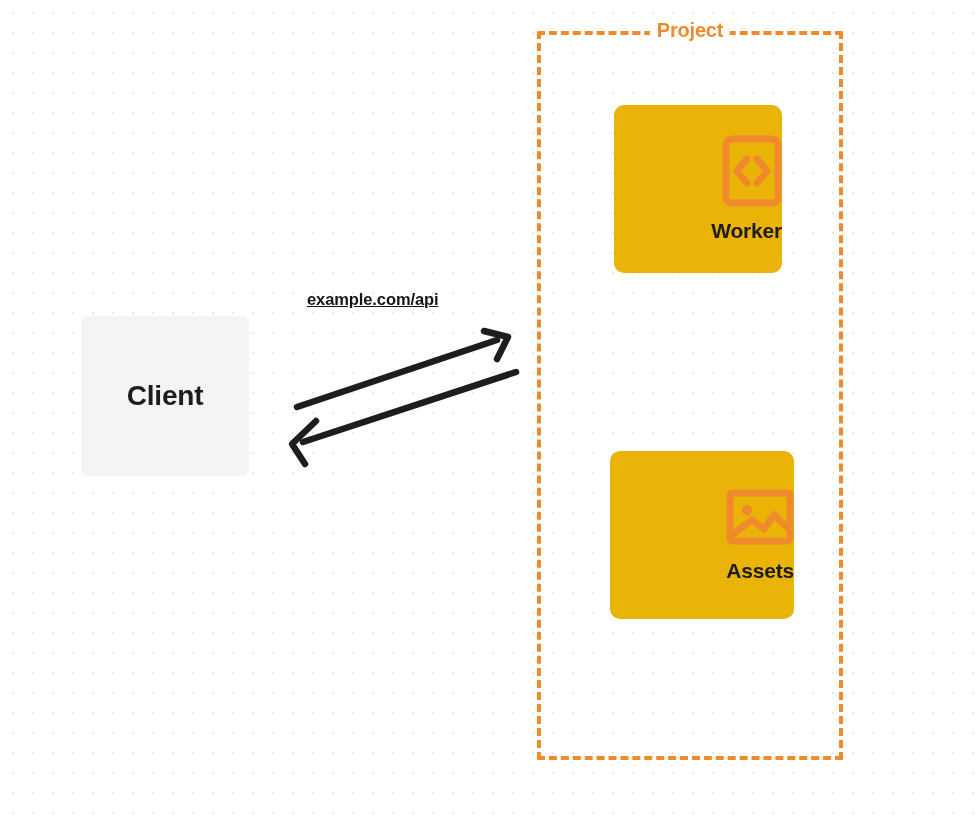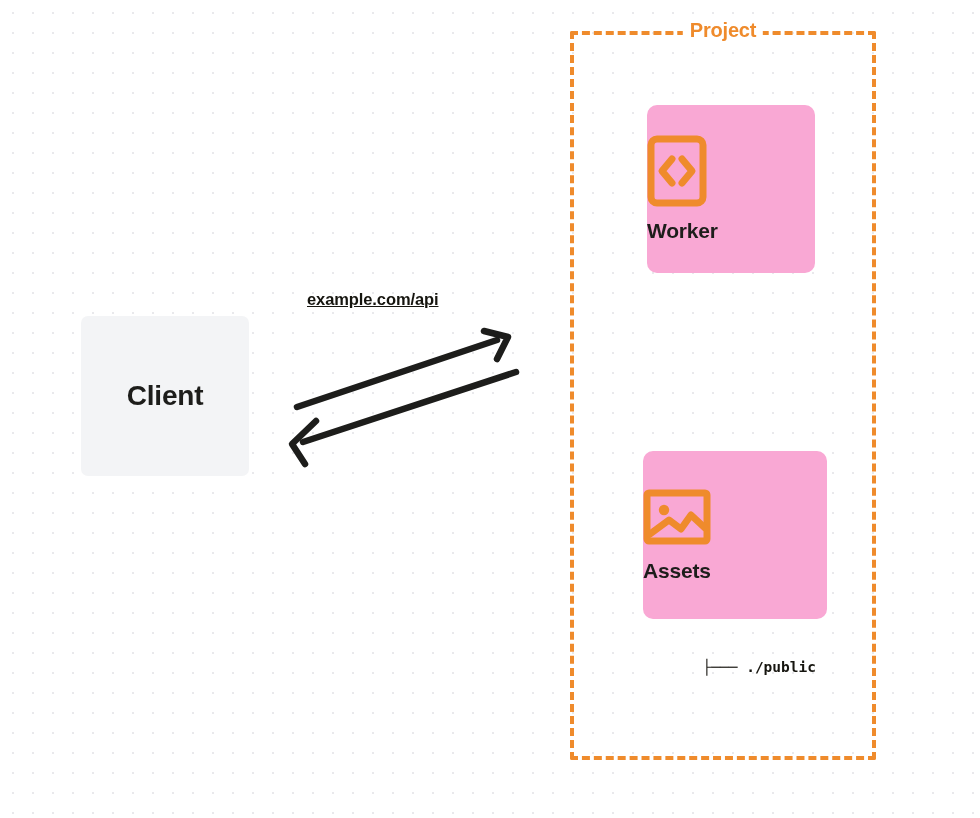--- a/index.html
+++ b/index.html
@@ -65,21 +65,21 @@
     font-weight: bold;
     color: #16150f;
     letter-spacing: -0.1px;
     white-space: nowrap;
     text-decoration: underline;
   }
 
   
   #project-container {
     position: absolute;
-    left: 570px;
+    left: 537px;
     top: 31px;
     width: 306px;
     height: 729px;
     border: 4px dashed #ef8b2c;
     border-radius: 2px;
     box-sizing: border-box;
   }
   #project-title {
     position: absolute;
     left: 50%;
@@ -91,25 +91,25 @@
     font-weight: bold;
     color: #ef8b2c;
     letter-spacing: -0.2px;
     white-space: nowrap;
     line-height: 1;
   }
 
   
   .service-card {
     position: absolute;
-    background: #f9a8d4;
+    background: #eab308;
     border-radius: 10px;
     display: flex;
     flex-direction: column;
-    align-items: flex-start;
+    align-items: flex-end;
   }
   #worker-card {
     left: 73px;
     top: 70px;
     width: 168px;
     height: 168px;
     justify-content: center;
   }
   #assets-card {
     left: 69px;
@@ -191,17 +191,16 @@
       <svg width="68" height="60" viewBox="0 0 68 60" aria-hidden="true">
         <rect x="4" y="6" width="60" height="48" rx="2" ry="2" fill="none" stroke="#ef8b2c" stroke-width="7"></rect>
         <circle cx="21" cy="23" r="5.2" fill="#ef8b2c"></circle>
         <polyline points="7,47 26,33 38,42 48,28 62,41" fill="none" stroke="#ef8b2c" stroke-width="7" stroke-linecap="round" stroke-linejoin="round"></polyline>
       </svg>
     </span>
     <span class="card-label">Assets</span>
   </div>
 
   <div id="asset-tree">
-    <span class="tree-line">├─── ./public</span>
     
   </div>
 
 </div>
 
 </body></html>

